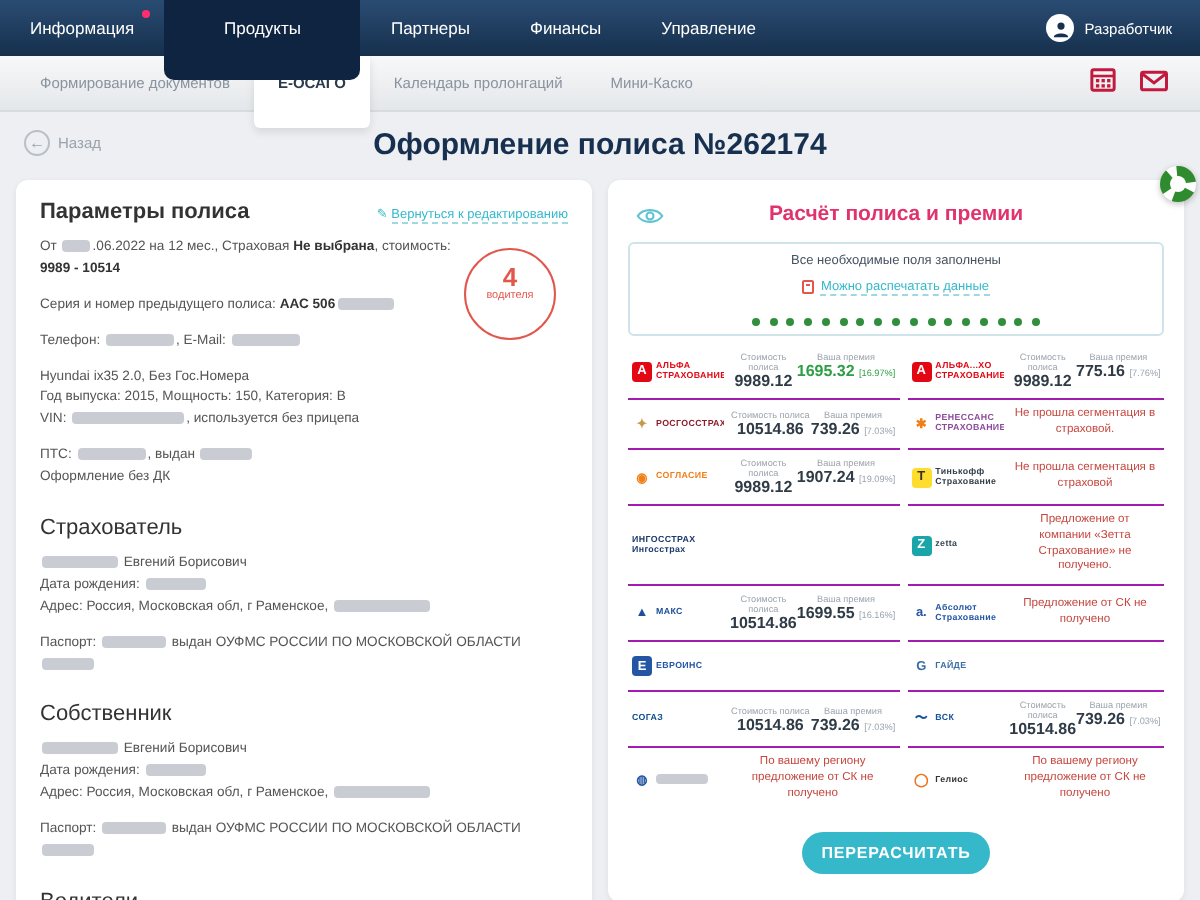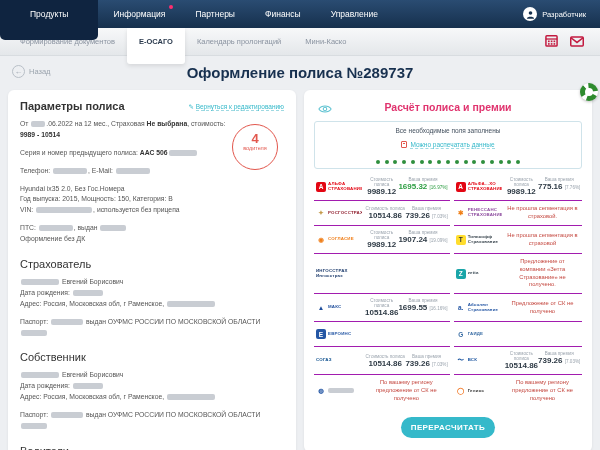--- a/index.html
+++ b/index.html
@@ -88,22 +88,22 @@
     padding:6px 10px; font-size:8px; font-weight:bold; letter-spacing:.4px; cursor:pointer; }
 
   .lifesaver { position:absolute; top:-7px; right:-6px; width:18px; height:18px; border-radius:50%;
     background:#fff; border:5px dashed #2e8b2e; box-shadow:0 1px 3px rgba(0,0,0,.25); z-index:20; }
 </style>
 </head>
 <body>
 
 <nav class="topnav">
   <div class="nav-items" id="topnavItems">
+      <div class="nav-item">Информация<span class="nav-dot"></span></div>
       <div class="nav-item active">Продукты</div>
-      <div class="nav-item">Информация<span class="nav-dot"></span></div>
       <div class="nav-item">Партнеры</div>
       <div class="nav-item">Финансы</div>
       <div class="nav-item">Управление</div>
     </div>
   <div class="nav-user">
     <span class="avatar">
       <svg width="9" height="9" viewBox="0 0 10 10">
           <circle cx="5" cy="3.4" r="2" fill="#16304d"></circle>
           <path d="M1 9.6 C1 6.8 9 6.8 9 9.6 Z" fill="#16304d"></path>
         </svg>
@@ -139,21 +139,21 @@
         </svg>
     </span>
   </div>
 </div>
 
 <div class="page-head">
   <div class="back">
     <span class="back-circle">←</span>
     <span>Назад</span>
   </div>
-  <div class="page-title">Оформление полиса №289737</div>
+  <div class="page-title">Оформление полиса №262174</div>
 </div>
 
 <div class="cards">
 
   <section class="card left">
     <div class="card-title">Параметры полиса</div>
     <div class="edit-link">✎ <span class="lbl">Вернуться к редактированию</span></div>
     <div class="drivers-badge">
       <div class="num">4</div>
       <div class="cap">водителя</div>

